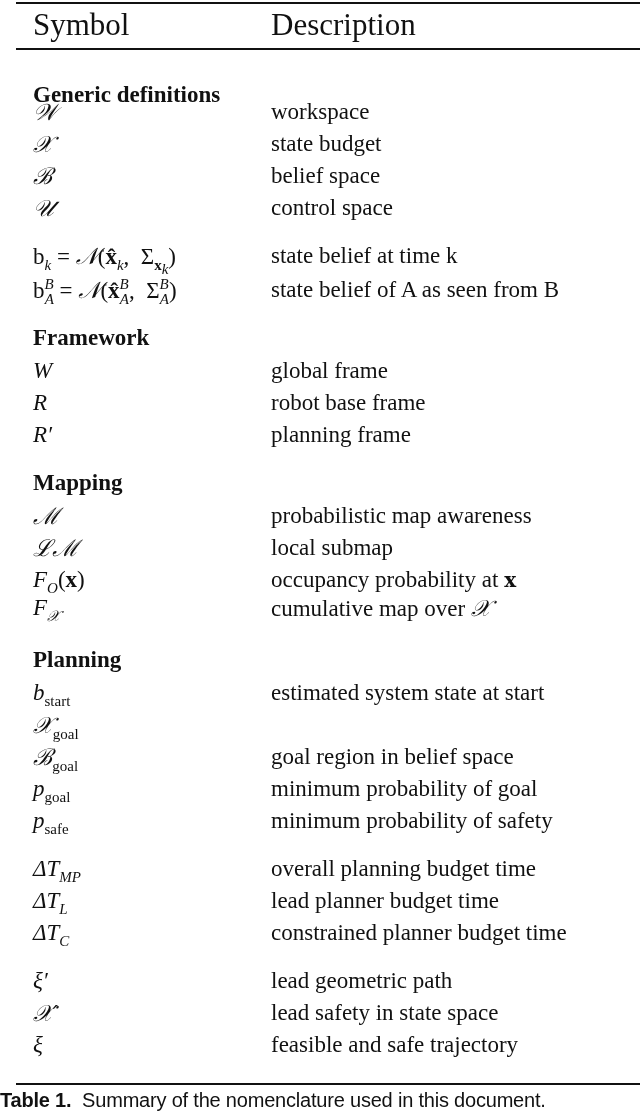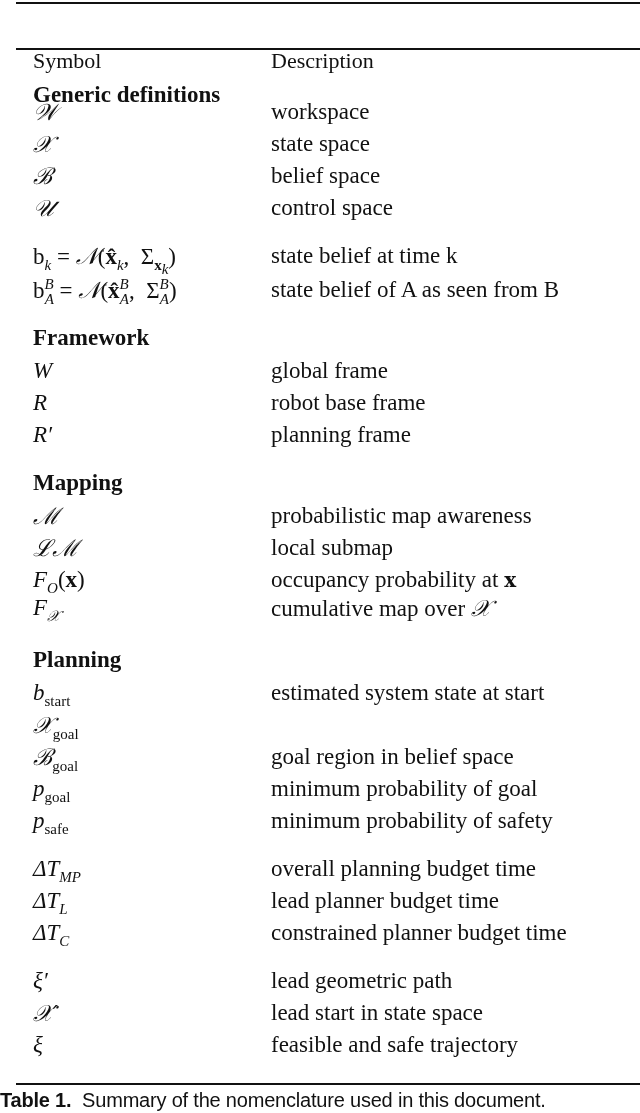--- a/index.html
+++ b/index.html
@@ -4,21 +4,21 @@
 <style>
   html, body { margin:0; padding:0; background:#ffffff; }
   body { width:640px; height:1113px; position:relative; overflow:hidden;
          font-family:"Liberation Serif", "DejaVu Serif", serif; color:#111; }
   .rule { position:absolute; left:16px; width:624px; background:#111; }
   .row { position:absolute; left:0; width:640px; height:32px; font-size:23px; line-height:32px; white-space:nowrap; }
   .sym { position:absolute; left:33px; top:0; font-style:italic; }
   .sym.upright { font-style:normal; }
   .desc { position:absolute; left:271px; top:0; }
   .sect { position:absolute; left:33px; font-weight:bold; font-size:23px; line-height:32px; }
-  .hdr { position:absolute; font-size:22px; line-height:32px; top:9px;margin-top:36px; }
+  .hdr { position:absolute; font-size:31px; line-height:32px; top:9px; }
   sub, sup { font-size:15px; line-height:0; }
   sub.rm, sup.rm { font-style:normal; }
   .cal { font-family:"DejaVu Serif", serif; font-style:italic; }
   .caption { position:absolute; left:0; top:1087px; font-family:"Liberation Sans", "DejaVu Sans", sans-serif;
              font-size:20px; line-height:26px; white-space:nowrap; letter-spacing:-0.2px; }
   .caption b { font-weight:bold; }
 </style>
 </head>
 <body>
 
@@ -30,21 +30,21 @@
 <div class="hdr" style="left:271px;">Description</div>
 
 <div class="sect" style="top:63px;margin-top:16px;">Generic definitions</div>
 
 <div class="row" style="top:96px;">
   <span class="sym cal">𝒲</span>
   <span class="desc">workspace</span>
 </div>
 <div class="row" style="top:128px;">
   <span class="sym cal">𝒳</span>
-  <span class="desc">state space</span>
+  <span class="desc">state budget</span>
 </div>
 <div class="row" style="top:160px;">
   <span class="sym cal">ℬ</span>
   <span class="desc">belief space</span>
 </div>
 <div class="row" style="top:192px;">
   <span class="sym cal">𝒰</span>
   <span class="desc">control space</span>
 </div>
 
@@ -122,21 +122,21 @@
   <span class="sym"><span>ΔT</span><sub>C</sub></span>
   <span class="desc">constrained planner budget time</span>
 </div>
 
 <div class="row" style="top:965px;">
   <span class="sym">ξ′</span>
   <span class="desc">lead geometric path</span>
 </div>
 <div class="row" style="top:997px;">
   <span class="sym cal">𝒳′</span>
-  <span class="desc">lead start in state space</span>
+  <span class="desc">lead safety in state space</span>
 </div>
 <div class="row" style="top:1029px;">
   <span class="sym">ξ</span>
   <span class="desc">feasible and safe trajectory</span>
 </div>
 
 <div class="caption">
   <b>Table 1.</b>&nbsp;
   <span>Summary of the nomenclature used in this document.</span>
 </div>

